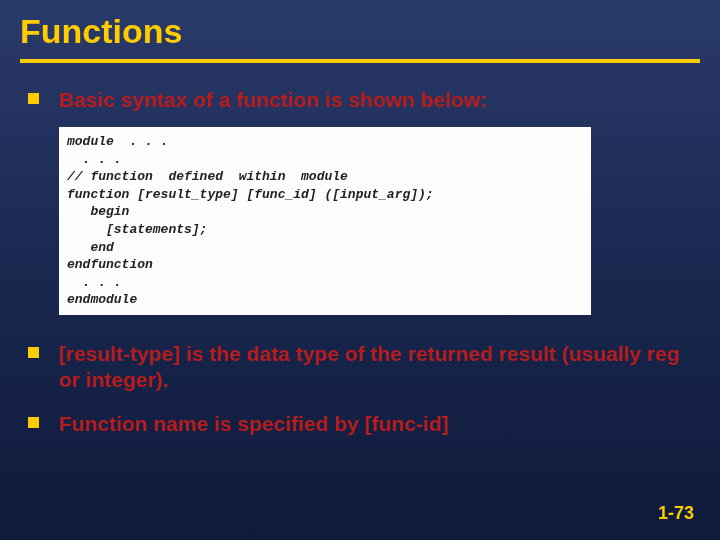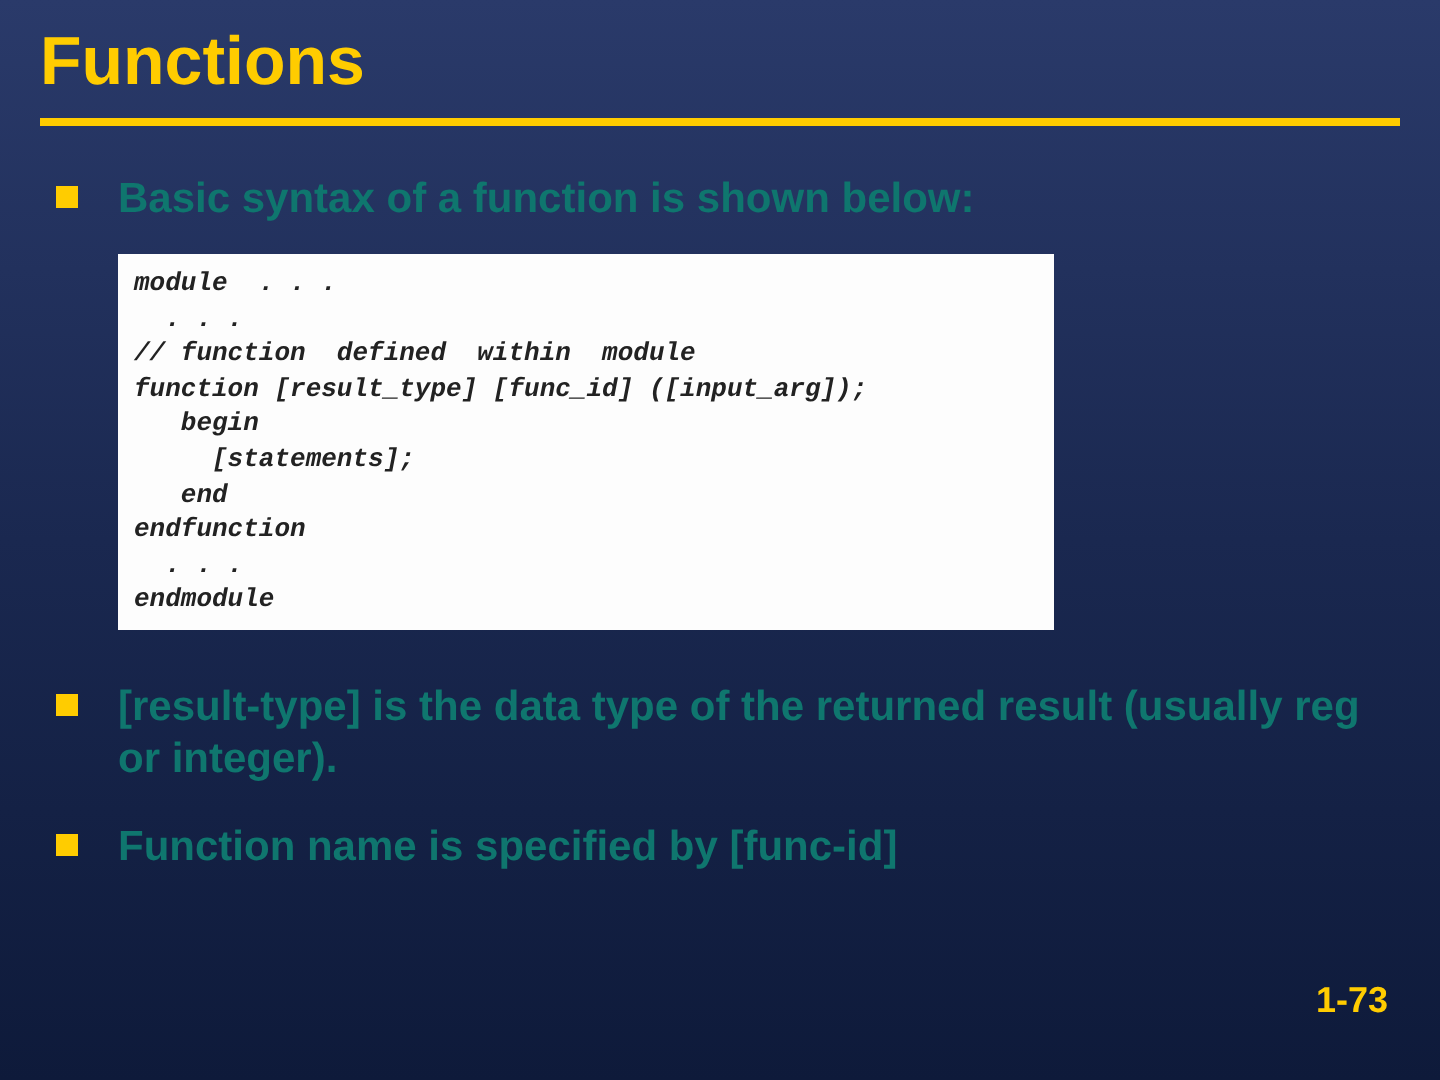--- a/index.html
+++ b/index.html
@@ -38,41 +38,41 @@
     height: 11px;
     background: #ffcc00;
     flex: 0 0 11px;
     margin-top: 6px;
     margin-right: 20px;
   }
   .bullet-text {
     font-size: 21px;
     font-weight: bold;
     line-height: 1.25;
-    color: #0f766e;
+    color: #b91c1c;
   }
   .bullet-text .u { }
   .code-box {
     background: #fdfdfd;
     color: #222;
     font-family: "Courier New", monospace;
     font-style: italic;
     font-weight: bold;
     font-size: 13px;
     line-height: 1.35;
     padding: 6px 8px 6px 8px;
     margin-left: 31px;
     margin-bottom: 26px;
-    width: 468px;
+    width: 532px;
     white-space: pre;
   }
   .slide-number {
     position: absolute;
     right: 26px;
-    bottom: 29px;
+    bottom: 16px;
     color: #ffcc00;
     font-size: 18px;
     font-weight: bold;
   }
 </style>
 </head>
 <body>
 
 <div class="slide">
   <div class="title">Functions</div>

